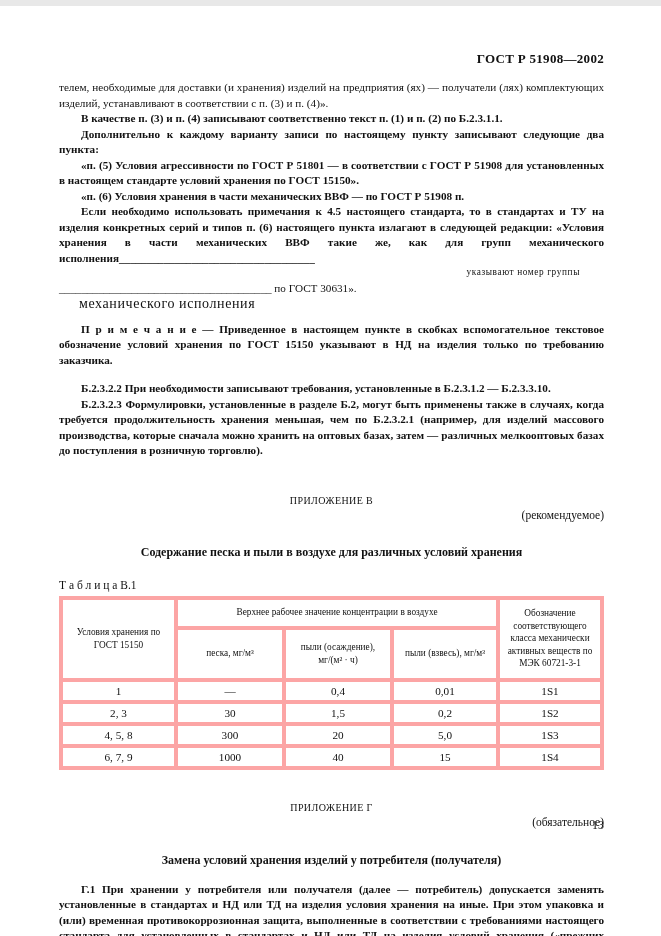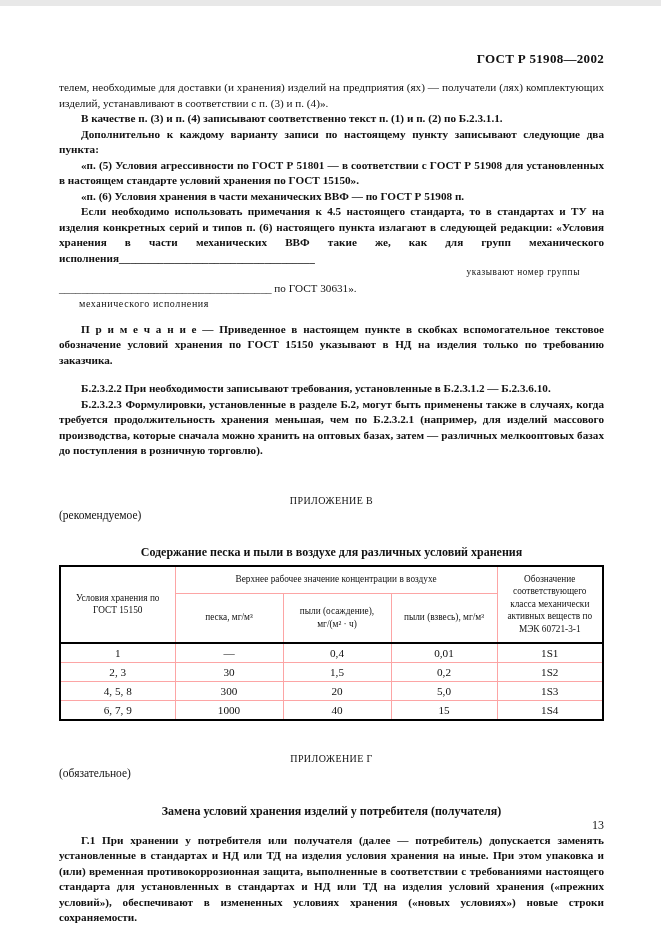--- a/index.html
+++ b/index.html
@@ -22,45 +22,45 @@
   p { margin:0; font-size:11.2px; line-height:15.5px; text-align:justify; }
   .indent { text-indent:22px;font-weight:bold; }
   .first-para { margin-top:13px;font-family:Liberation Serif, serif; }
   .blank { letter-spacing:0; white-space:nowrap; }
   .caption-right {
     font-size:9.3px; line-height:11px;
     text-align:right; padding-right:24px;
     letter-spacing:0.6px; margin-top:1px;
   }
   .caption-left {
-    font-size:10px; line-height:11px;
+    font-size:14px; line-height:11px;
     margin-left:20px; letter-spacing:0.6px; margin-top:1px;
   }
   .fill-line { margin-top:3px; }
   .note-para { margin-top:13px; }
   .b-para { margin-top:13px; }
   .appendix-title {
     text-align:center; font-size:10px; line-height:15px; margin-top:34px;
     letter-spacing:0.4px;
   }
-  .appendix-subtitle { text-align:left; font-size:11.5px; line-height:14px; }
+  .appendix-subtitle { text-align:right; font-size:11.5px; line-height:14px; }
   .section-heading {
     text-align:center; font-weight:bold; font-size:12px; line-height:15px;
     margin-top:23px;
   }
   .table-label { font-size:11.5px; margin-top:19px; }
   table.tbl {
     width:100%;
     border-collapse:collapse;
     border:2px solid #000;
     margin-top:5px;
     table-layout:fixed;
   }
   table.tbl td {
-    border:1px solid #fca5a5;
+    border:4px solid #fca5a5;
     text-align:center;
     vertical-align:middle;
     padding:1px 4px;
     overflow:hidden;
   }
   td.hdr { font-size:9.3px; line-height:12.5px; }
   tr.span-row td.span-hdr { height:24px; }
   tr.subhdr-row td { height:46px; }
   tr.data-row td { font-size:11.2px; height:16px; border-top-width:1px; }
   tr.data-row.first td { border-top:2px solid #000; }
@@ -84,26 +84,27 @@
     <p class="indent">«п. (6) Условия хранения в части механических ВВФ — по ГОСТ Р 51908 п.</p>
 
     <p class="indent"><span>Если необходимо использовать примечания к 4.5 настоящего стандарта, то в стандартах и ТУ на изделия конкретных серий и типов п. (6) настоящего пункта излагают в следующей редакции: «Условия хранения в части механических ВВФ такие же, как для групп механического исполнения</span><span class="blank">___________________________________</span></p>
     <div class="caption-right">указывают номер группы</div>
 
     <p class="fill-line"><span class="blank">______________________________________</span><span> по ГОСТ 30631».</span></p>
     <div class="caption-left">механического исполнения</div>
 
     <p class="indent note-para">П р и м е ч а н и е — Приведенное в настоящем пункте в скобках вспомогательное текстовое обозначение условий хранения по ГОСТ 15150 указывают в НД на изделия только по требованию заказчика.</p>
 
-    <p class="indent b-para">Б.2.3.2.2 При необходимости записывают требования, установленные в Б.2.3.1.2 — Б.2.3.6.10.</p>
+    <p class="indent b-para">Б.2.3.2.2 При необходимости записывают требования, установленные в Б.2.3.1.2 — Б.2.3.3.10.</p>
     <p class="indent">Б.2.3.2.3 Формулировки, установленные в разделе Б.2, могут быть применены также в случаях, когда требуется продолжительность хранения меньшая, чем по Б.2.3.2.1 (например, для изделий массового производства, которые сначала можно хранить на оптовых базах, затем — различных мелкооптовых базах до поступления в розничную торговлю).</p>
 
     <div class="appendix-title">ПРИЛОЖЕНИЕ В</div>
     <div class="appendix-subtitle">(рекомендуемое)</div>
     <div class="section-heading">Содержание песка и пыли в воздухе для различных условий хранения</div>
+    <div class="table-label">Т а б л и ц а  В.1</div>
 
     <table class="tbl">
       <colgroup>
         <col style="width:115px">
         <col style="width:108px">
         <col style="width:108px">
         <col style="width:106px">
         <col>
       </colgroup>
       <tbody>

